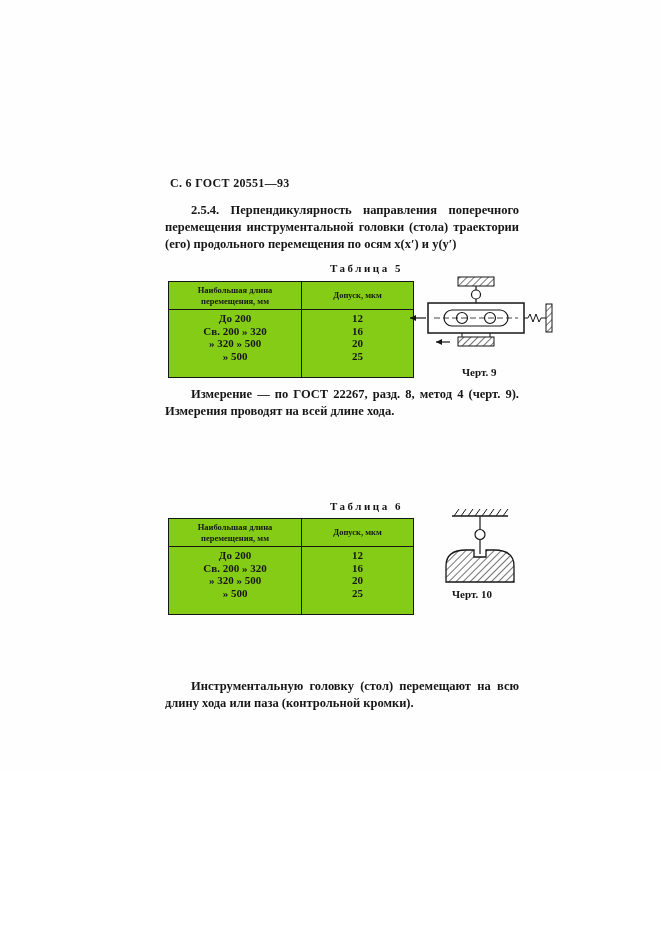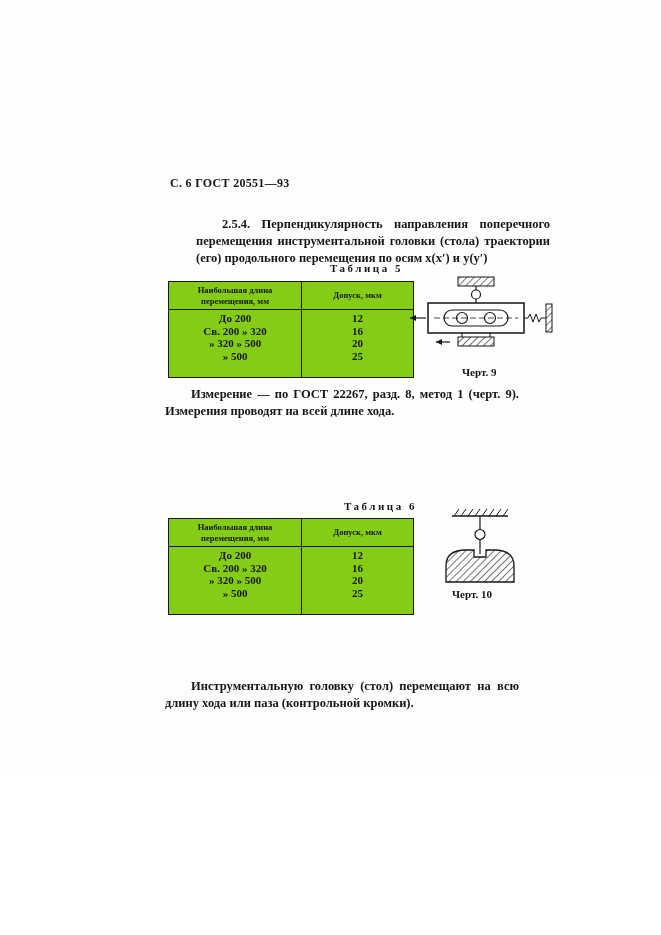--- a/index.html
+++ b/index.html
@@ -39,21 +39,21 @@
   .fig{position:absolute;}
   .caption{position:absolute;font-size:11px;font-weight:bold;}
 </style>
 </head>
 <body>
 
 <div class="page">
 
   <div class="hdr">С. 6 ГОСТ 20551—93</div>
 
-  <div class="para" style="top:216px;margin-left:31px;">2.5.4. Перпендикулярность направления поперечного перемещения инструментальной головки (стола) траектории (его) продольного перемещения по осям x(x′) и y(y′)</div>
+  <div class="para" style="top:202px;">2.5.4. Перпендикулярность направления поперечного перемещения инструментальной головки (стола) траектории (его) продольного перемещения по осям x(x′) и y(y′)</div>
 
   <div class="tbl-title" style="left:330px;top:262px;">Таблица 5</div>
 
   <table class="gt" style="left:168px;top:281px;">
     <thead>
       <tr>
         <th class="c1">Наибольшая длина перемещения, мм</th>
         <th class="c2">Допуск, мкм</th>
       </tr>
     </thead>
@@ -99,24 +99,24 @@
       <rect x="140" y="30" width="6" height="28" fill="url(#hA)" stroke="#161616" stroke-width="1"></rect>
       <line x1="56" y1="59" x2="56" y2="63" stroke="#161616" stroke-width="1"></line>
       <line x1="84" y1="59" x2="84" y2="63" stroke="#161616" stroke-width="1"></line>
       <rect x="52" y="63" width="36" height="9" fill="url(#hA)" stroke="#161616" stroke-width="1"></rect>
       <line x1="30" y1="68" x2="44" y2="68" stroke="#161616" stroke-width="1.2"></line>
       <path d="M30,68 l6,-3 v6 z" fill="#161616"></path>
     </svg>
   </div>
   <div class="caption" style="left:462px;top:366px;">Черт. 9</div>
 
-  <div class="para" style="top:386px;">Измерение — по ГОСТ 22267, разд. 8, метод 1 (черт. 9). Измерения проводят на всей длине хода.</div>
+  <div class="para" style="top:386px;">Измерение — по ГОСТ 22267, разд. 8, метод 4 (черт. 9). Измерения проводят на всей длине хода.</div>
 
 
-  <div class="tbl-title" style="left:344px;top:500px;">Таблица 6</div>
+  <div class="tbl-title" style="left:330px;top:500px;">Таблица 6</div>
 
   <table class="gt" style="left:168px;top:518px;">
     <thead>
       <tr>
         <th class="c1">Наибольшая длина перемещения, мм</th>
         <th class="c2">Допуск, мкм</th>
       </tr>
     </thead>
     <tbody>
       <tr>

